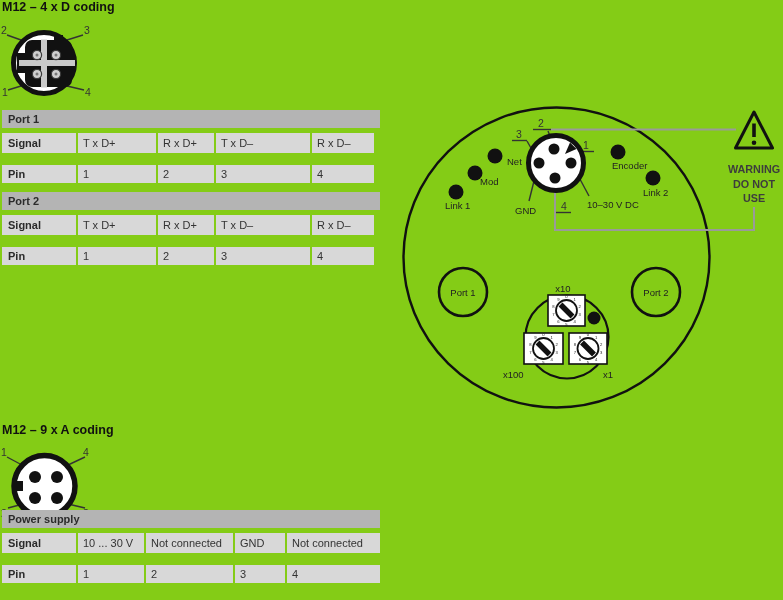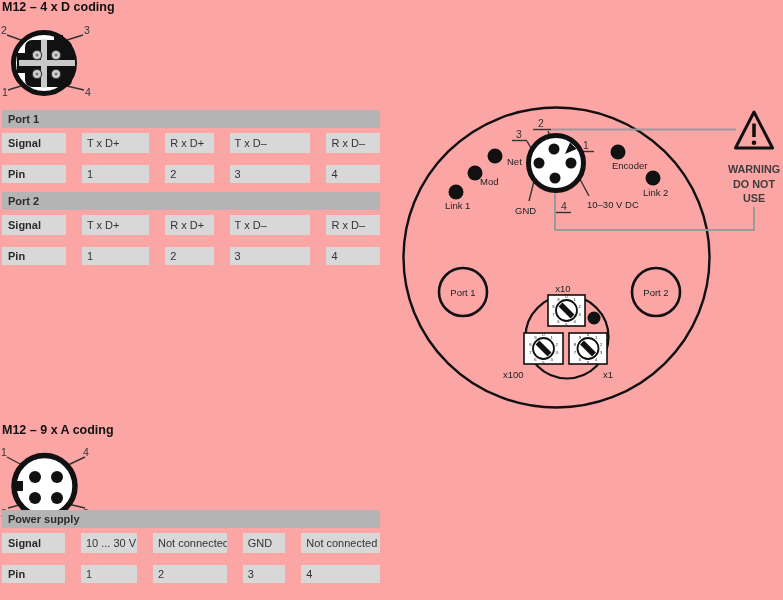--- a/index.html
+++ b/index.html
@@ -2,29 +2,29 @@
 <html style="--table-header-bg: #b4b4b4; --table-cell-bg: #d8d8d8; --line-gray: #9a9a9a; --ink: #111111;"><head>
 <meta charset="utf-8">
 <style>
   :root{
     --table-header-bg:#b4b4b4;
     --table-cell-bg:#d8d8d8;
     --line-gray:#9a9a9a;
     --ink:#111111;
   }
   html,body{margin:0;padding:0;background:#fff;}
-  .page{position:relative;width:783px;height:600px;background:#fca5a5;overflow:hidden;
+  .page{position:relative;width:783px;height:600px;background:#84cc16;overflow:hidden;
         font-family:"Liberation Sans",sans-serif;}
   .abs{position:absolute;}
   .sec-title{position:absolute;font-size:12.5px;font-weight:bold;color:var(--ink);white-space:nowrap;}
   
   .tbl{position:absolute;width:378px;}
   .tbl-title{height:18px;line-height:18px;background:var(--table-header-bg);
              font-size:11px;font-weight:bold;color:#2b2b2b;padding-left:6px;box-sizing:border-box;}
-  .tbl-row{display:flex;gap:16px;height:20px;margin-top:5px;}
+  .tbl-row{display:flex;gap:2px;height:20px;margin-top:5px;}
   .tbl-row.pinrow{height:18px;margin-top:12px;}
   .cell{background:var(--table-cell-bg);font-size:11px;color:#333;display:flex;align-items:center;
         padding-left:5px;box-sizing:border-box;white-space:nowrap;overflow:hidden;}
   .cell.lblc{font-weight:bold;color:#2b2b2b;padding-left:6px;}
   .c0{width:74px}.c1{width:78px}.c2{width:56px}.c3{width:94px}.c4{width:62px}
   .p0{width:74px}.p1{width:66px}.p2{width:87px}.p3{width:50px}.p4{width:93px}
   
   svg{overflow:visible;}
   .lbl{font-family:"Liberation Sans",sans-serif;font-size:9.5px;fill:#222;}
   .num{font-family:"Liberation Sans",sans-serif;font-size:10.5px;fill:#333;}

